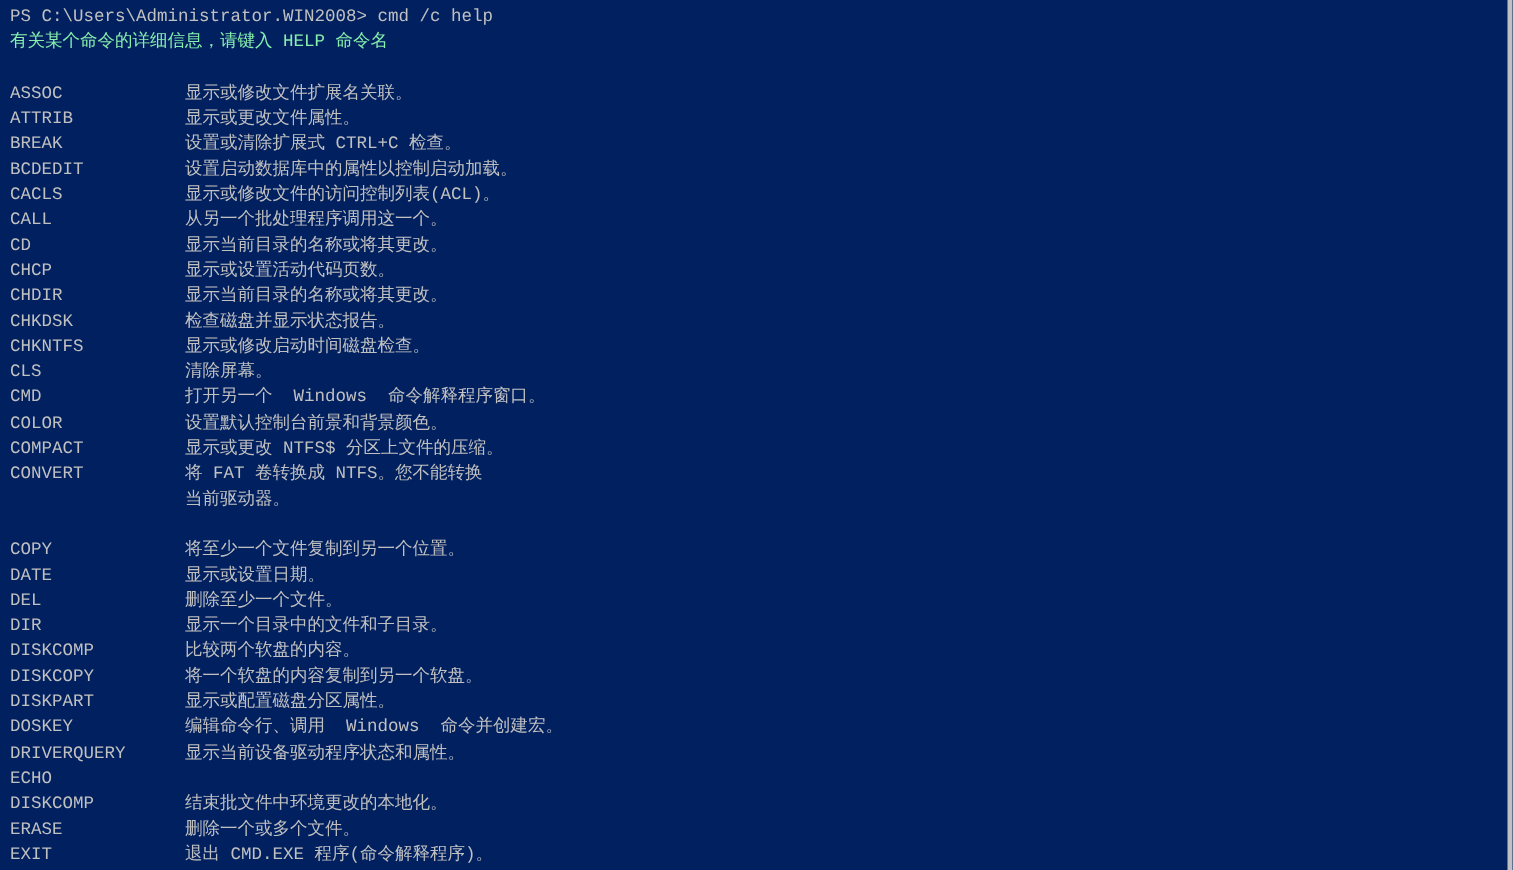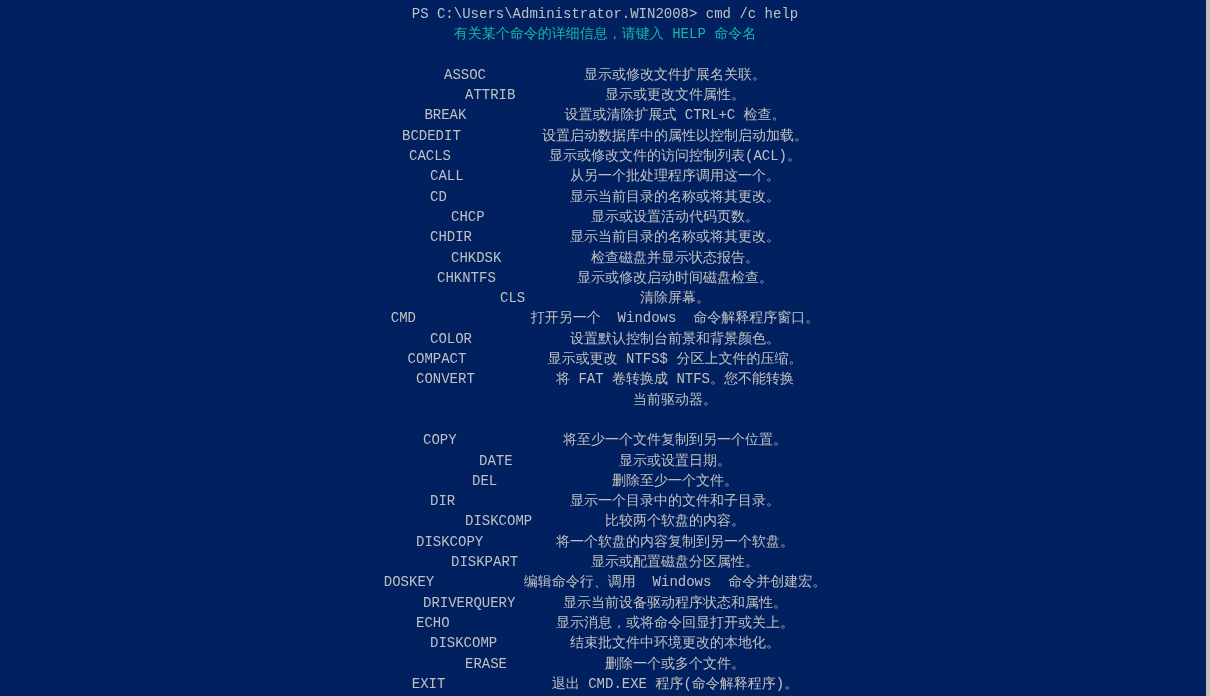--- a/index.html
+++ b/index.html
@@ -13,35 +13,34 @@
       padding: 4px 8px;
       overflow: hidden;
     }
     .terminal {
       width: 100%;
     }
     .line {
       white-space: pre;
       line-height: 1.45;
       display: flex;
-      justify-content: center;
     }
     .cmd-name {
       display: inline-block;
       min-width: 140px;
       color: #c0c0c0;
     }
     .cmd-desc {
       color: #c0c0c0;
     }
     .prompt-line {
       color: #c0c0c0;
     }
     .intro-line {
-      color: #14b8a6;
+      color: #86efac;
     }
     .blank-line {
       height: 1.45em;
     }
     .right-border {
       position: fixed;
       right: 0;
       top: 0;
       width: 4px;
       height: 696px;
@@ -80,20 +79,20 @@
       <div class="blank-line"></div>
       <div class="line"><span class="cmd-name">COPY</span><span class="cmd-desc">将至少一个文件复制到另一个位置。</span></div>
       <div class="line"><span class="cmd-name">DATE</span><span class="cmd-desc">显示或设置日期。</span></div>
       <div class="line"><span class="cmd-name">DEL</span><span class="cmd-desc">删除至少一个文件。</span></div>
       <div class="line"><span class="cmd-name">DIR</span><span class="cmd-desc">显示一个目录中的文件和子目录。</span></div>
       <div class="line"><span class="cmd-name">DISKCOMP</span><span class="cmd-desc">比较两个软盘的内容。</span></div>
       <div class="line"><span class="cmd-name">DISKCOPY</span><span class="cmd-desc">将一个软盘的内容复制到另一个软盘。</span></div>
       <div class="line"><span class="cmd-name">DISKPART</span><span class="cmd-desc">显示或配置磁盘分区属性。</span></div>
       <div class="line"><span class="cmd-name">DOSKEY</span><span class="cmd-desc">编辑命令行、调用  Windows  命令并创建宏。</span></div>
       <div class="line"><span class="cmd-name">DRIVERQUERY</span><span class="cmd-desc">显示当前设备驱动程序状态和属性。</span></div>
-      <div class="line"><span class="cmd-name">ECHO</span><span class="cmd-desc">显示消息，或将命令回显打开或关上。</span></div>
+      <div class="line"><span class="cmd-name">ECHO</span></div>
       <div class="line"><span class="cmd-name">DISKCOMP</span><span class="cmd-desc">结束批文件中环境更改的本地化。</span></div>
       <div class="line"><span class="cmd-name">ERASE</span><span class="cmd-desc">删除一个或多个文件。</span></div>
       <div class="line"><span class="cmd-name">EXIT</span><span class="cmd-desc">退出 CMD.EXE 程序(命令解释程序)。</span></div>
     </div>
 </div>
 
 <div class="right-border"></div>
 
 </body></html>

